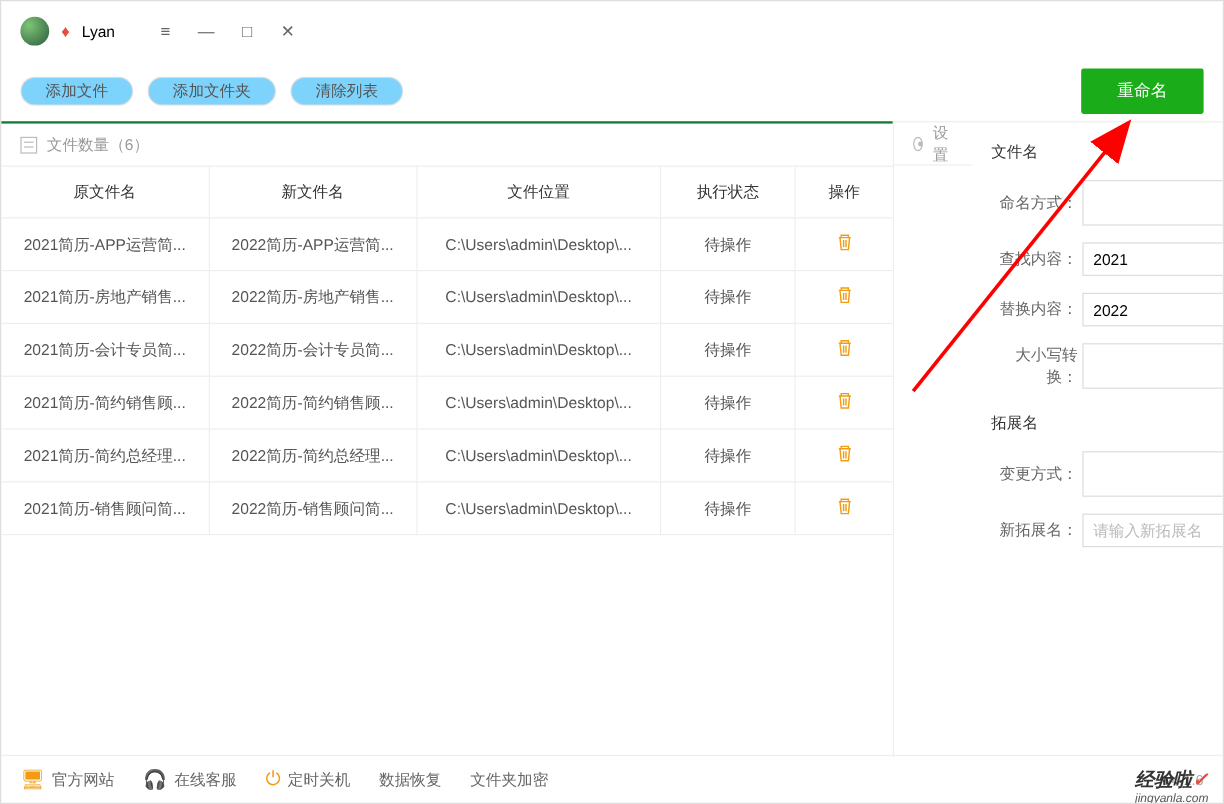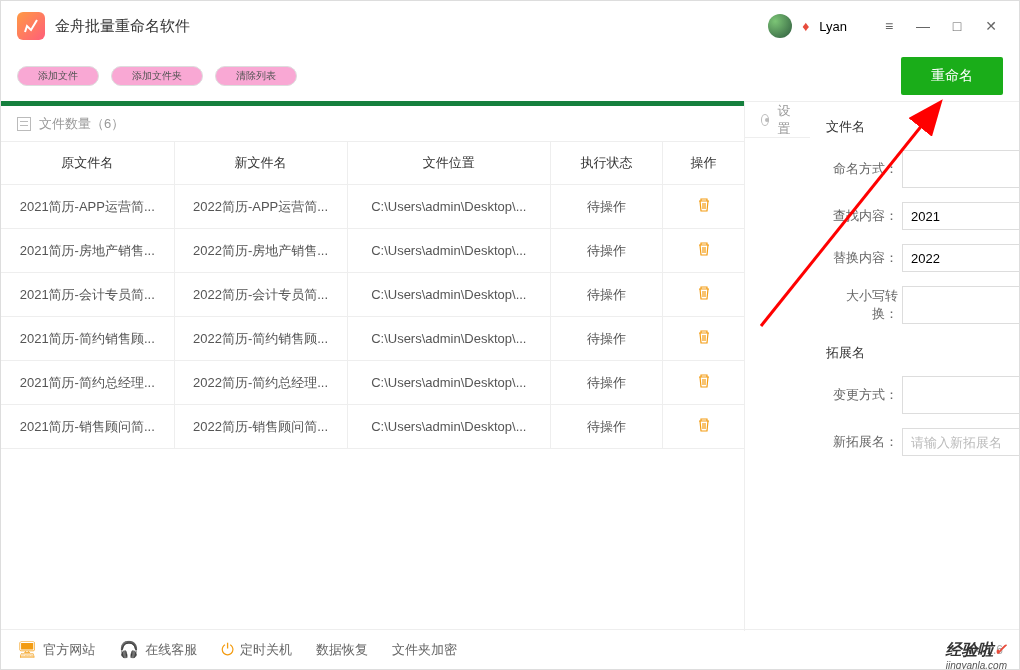--- a/index.html
+++ b/index.html
@@ -9,25 +9,25 @@
     .titlebar-left { display: flex; align-items: center; gap: 10px; }
     .app-icon { width: 28px; height: 28px; background: linear-gradient(135deg, #ff9a44, #ff5e7a); border-radius: 6px; display: flex; align-items: center; justify-content: center; color: #fff; font-size: 14px; }
     .app-title { font-size: 15px; color: #333; }
     .titlebar-right { display: flex; align-items: center; gap: 10px; }
     .avatar { width: 24px; height: 24px; border-radius: 50%; background: radial-gradient(circle at 30% 30%, #7cc576, #2d5a3d); }
     .diamond { color: #e74c3c; font-size: 14px; }
     .username { font-size: 13px; color: #000000; margin-right: 20px; }
     .win-btn { width: 24px; height: 24px; display: flex; align-items: center; justify-content: center; cursor: pointer; color: #666; font-size: 14px; }
     
     .toolbar { height: 50px; display: flex; align-items: center; padding: 0 16px; gap: 12px; }
-    .pill-btn { border: 1px solid #ddd; border-radius: 18px; padding: 2px 20px; font-size: 10px; color: #555; background: #f9a8d4; cursor: pointer; }
+    .pill-btn { border: 1px solid #ddd; border-radius: 18px; padding: 2px 20px; font-size: 13px; color: #555; background: #7dd3fc; cursor: pointer; }
     .rename-btn { margin-left: auto; background: #1aad19; color: #fff; border: none; padding: 10px 30px; font-size: 14px; cursor: pointer; border-radius: 2px; }
     
     .content { display: flex; height: calc(670px - 50px - 50px - 40px); }
-    .left-panel { flex: 1; display: flex; flex-direction: column; border-top: 5px solid #15803d; }
+    .left-panel { flex: 1; display: flex; flex-direction: column; border-top: 2px solid #15803d; }
     .count-bar { height: 36px; display: flex; align-items: center; padding: 0 16px; color: #999; font-size: 13px; gap: 8px; border-bottom: 1px solid #eee; }
     .count-icon { width: 14px; height: 14px; border: 1px solid #bbb; position: relative; }
     .count-icon::before { content: ""; position: absolute; left: 2px; right: 2px; top: 3px; border-top: 1px solid #bbb; }
     .count-icon::after { content: ""; position: absolute; left: 2px; right: 2px; top: 7px; border-top: 1px solid #bbb; }
     
     .table { width: 100%; border-collapse: collapse; }
     .table th { font-weight: normal; color: #333; font-size: 13px; padding: 12px 4px; border-bottom: 1px solid #eee; border-right: 1px solid #eee; text-align: center; }
     .table td { font-size: 13px; color: #555; padding: 12px 8px; border-bottom: 1px solid #eee; border-right: 1px solid #eee; text-align: center; white-space: nowrap; overflow: hidden; text-overflow: ellipsis; max-width: 0; }
     .table th:last-child, .table td:last-child { border-right: none; }
     .col1 { width: 170px; } .col2 { width: 170px; } .col3 { width: 200px; } .col4 { width: 110px; } .col5 { width: 80px; }
@@ -54,28 +54,20 @@
     .watermark { position: absolute; bottom: 8px; right: 12px; font-style: italic; font-weight: bold; color: #333; font-size: 16px; }
     .watermark .red { color: #e74c3c; }
     .watermark-sub { position: absolute; bottom: -2px; right: 12px; font-size: 10px; color: #555; font-style: italic; }
     
     .arrow { position: absolute; pointer-events: none; z-index: 100; }
   </style>
 </head>
 <body>
 
 <div class="titlebar">
-  <div class="titlebar-left">
-    <div class="app-icon">
-      <svg width="16" height="16" viewBox="0 0 16 16">
-          <path d="M2 14 L4 8 L8 12 L14 2" stroke="#fff" stroke-width="2" fill="none"></path>
-        </svg>
-    </div>
-    <span class="app-title">金舟批量重命名软件</span>
-  </div>
   <div class="titlebar-right">
     <div class="avatar"></div>
     <span class="diamond">♦</span>
     <span class="username">Lyan</span>
     <div class="win-btn">≡</div>
     <div class="win-btn">—</div>
     <div class="win-btn">□</div>
     <div class="win-btn">✕</div>
   </div>
 </div>

